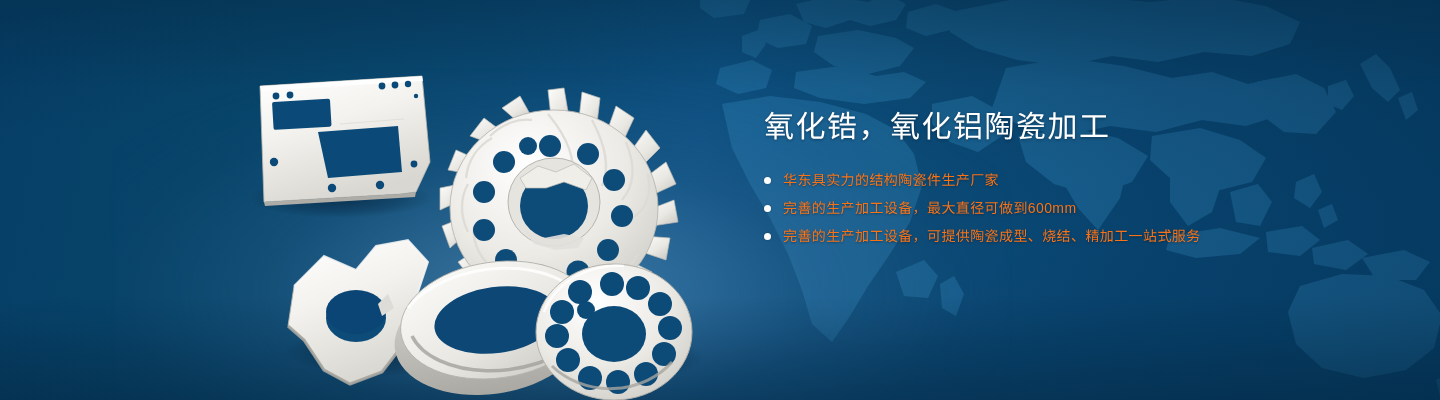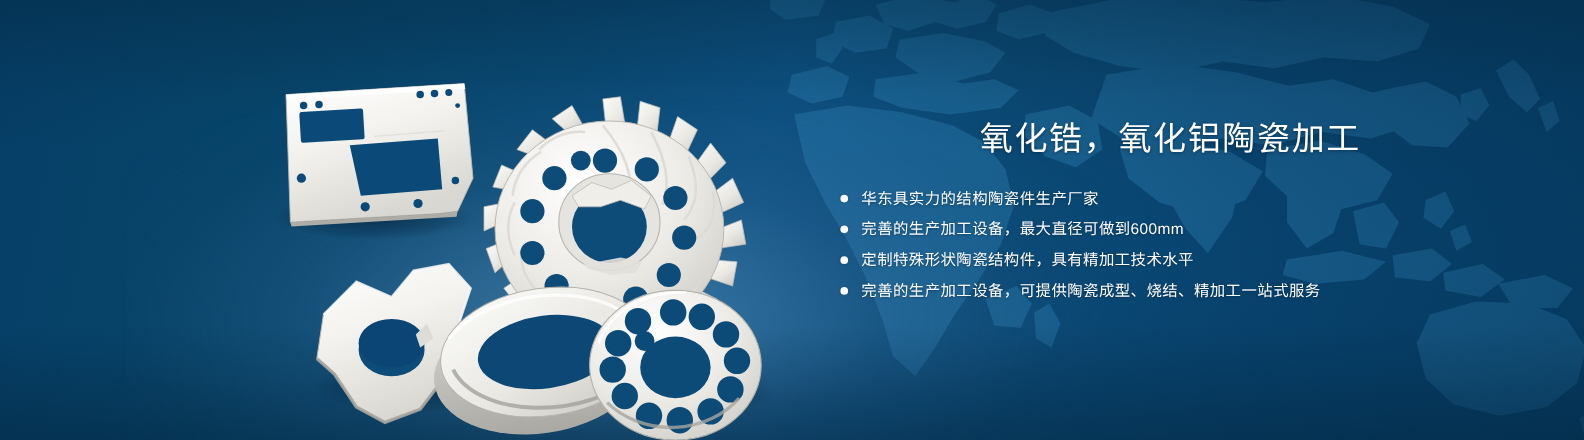--- a/index.html
+++ b/index.html
@@ -8,21 +8,20 @@
     padding: 0;
     background: #06446f;
   }
   #banner {
     position: relative;
     width: 1440px;
     height: 400px;
     overflow: hidden;
     font-family: "Liberation Sans", "DejaVu Sans", sans-serif;
     background: #06446f;
-    text-align: center;
     -webkit-font-smoothing: antialiased;
   }
 
   
   .bg-base {
     position: absolute;
     inset: 0;
     background: linear-gradient(100deg,
         #063f68 0%,
         #074469 16%,
@@ -98,21 +97,21 @@
     width: 7px;
     height: 7px;
     border-radius: 50%;
     background: #ffffff;
     margin-right: 12px;
     box-shadow: 0 0 2px rgba(0,0,0,0.25);
   }
   .bullet-text {
     font-size: 14px;
     font-weight: 400;
-    color: #ffffff;
+    color: #f97316;
     line-height: 1.5;
     letter-spacing: 0.4px;
     text-shadow: 0 1px 2px rgba(0,18,36,0.40);
   }
 </style>
 </head>
 <body>
 
 <div id="banner">
 
@@ -346,22 +345,18 @@
       <li class="bullet">
         <span class="dot"></span>
         <span class="bullet-text">华东具实力的结构陶瓷件生产厂家</span>
       </li>
       <li class="bullet">
         <span class="dot"></span>
         <span class="bullet-text">完善的生产加工设备，最大直径可做到600mm</span>
       </li>
       <li class="bullet">
         <span class="dot"></span>
-        <span class="bullet-text">定制特殊形状陶瓷结构件，具有精加工技术水平</span>
-      </li>
-      <li class="bullet">
-        <span class="dot"></span>
         <span class="bullet-text">完善的生产加工设备，可提供陶瓷成型、烧结、精加工一站式服务</span>
       </li>
     </ul>
   </div>
 
 </div>
 
 </body></html>

